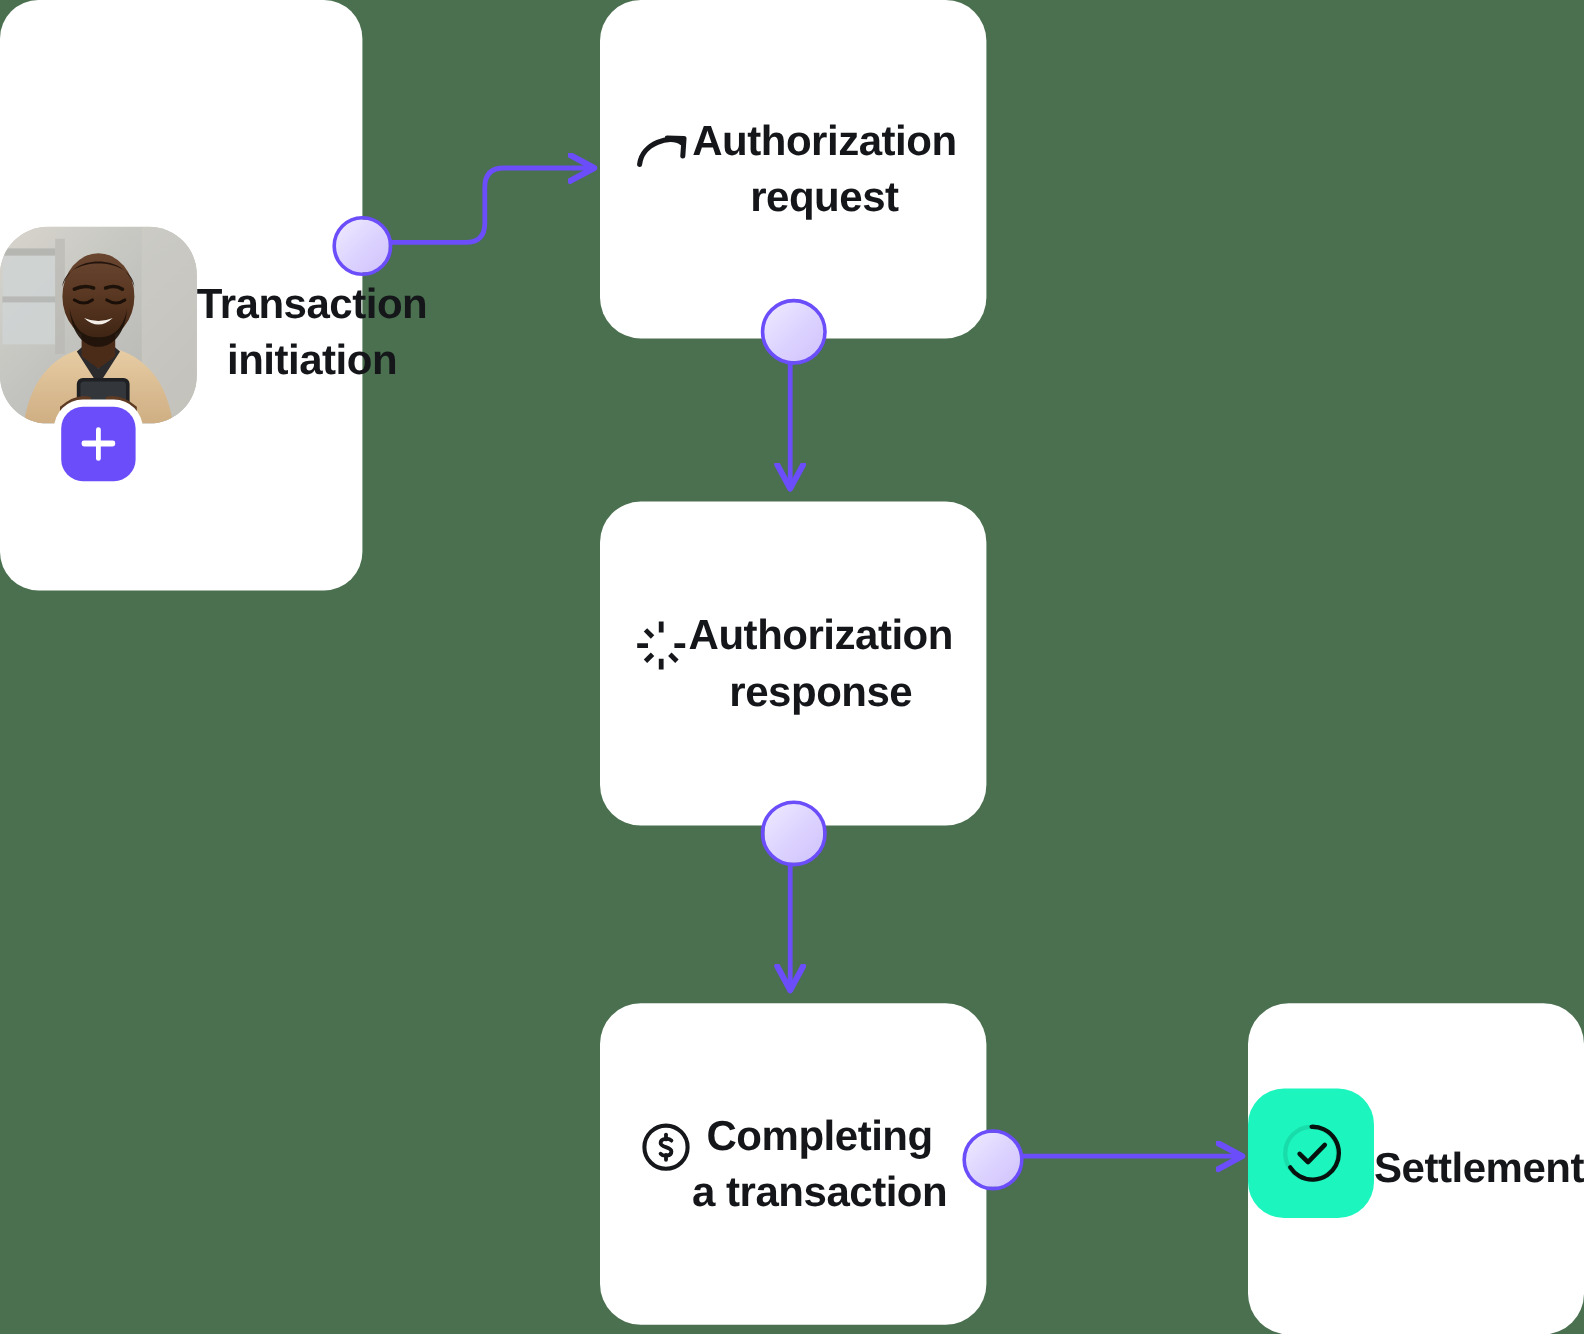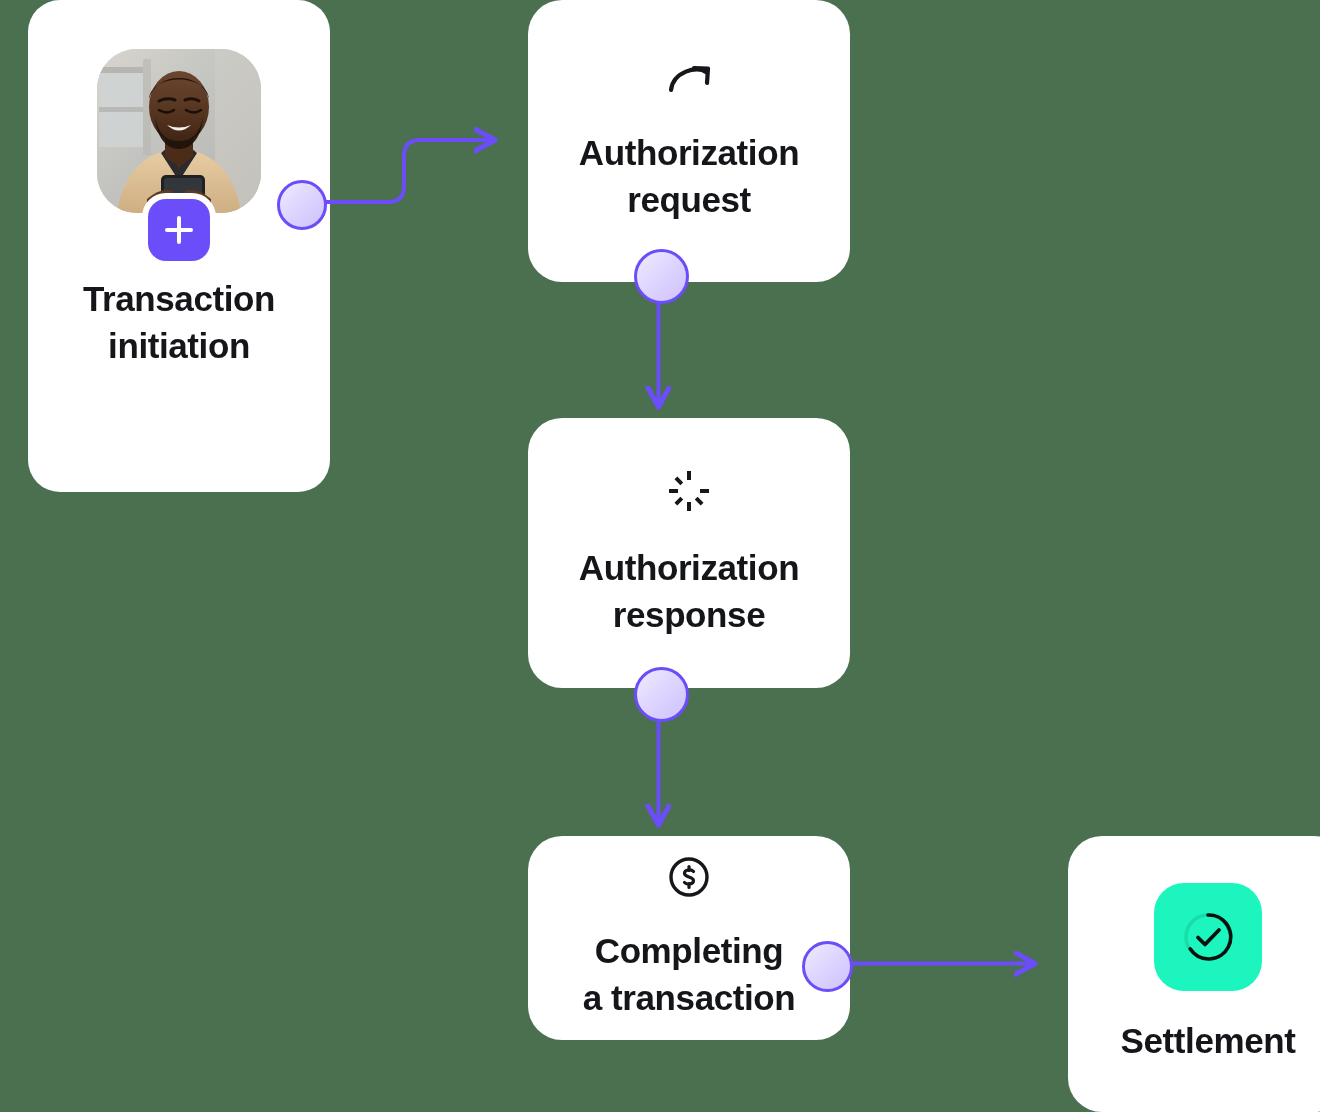--- a/index.html
+++ b/index.html
@@ -23,24 +23,23 @@
     height: 1112px;
   }
 
   
   .card {
     position: absolute;
     background: #ffffff;
     border-radius: 34px;
     box-sizing: border-box;
     display: flex;
-    flex-direction: column;
+    flex-direction: row;
     align-items: center;
     z-index: 2;
-    margin-left: 28px;
   }
 
   .card-title {
     font-size: 35px;
     font-weight: 700;
     color: #14161a;
     text-align: center;
     line-height: 1.35;
     letter-spacing: -0.4px;
     white-space: pre-line;
@@ -116,21 +115,21 @@
     height: 270px;
     justify-content: center;
   }
   #card-auth-response .icon-slot { margin-bottom: 30px; }
 
   
   #card-completing {
     left: 500px;
     top: 836px;
     width: 322px;
-    height: 204px;
+    height: 268px;
     justify-content: center;
   }
   #card-completing .icon-slot { margin-bottom: 28px; }
 
   
   #card-settlement {
     left: 1040px;
     top: 836px;
     width: 280px;
     height: 276px;

